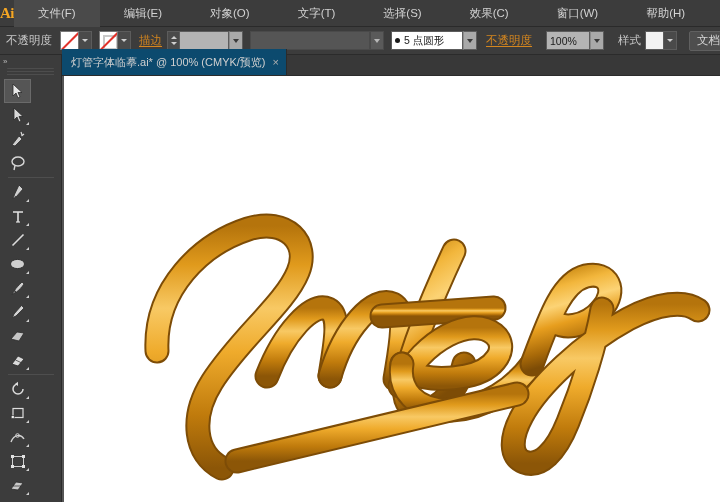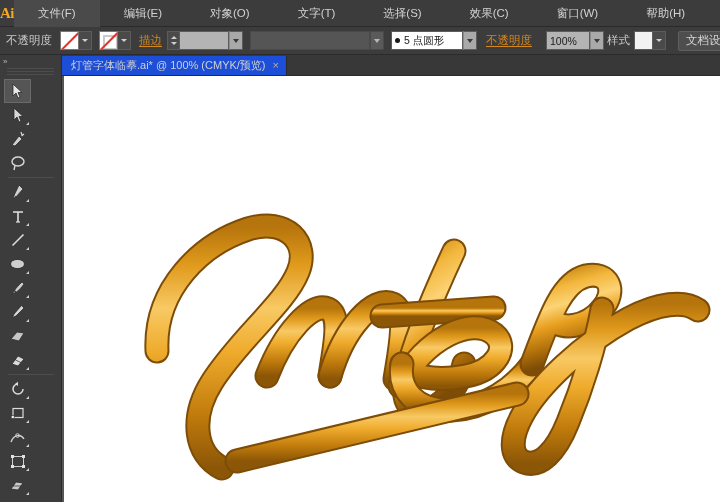--- a/index.html
+++ b/index.html
@@ -126,22 +126,22 @@
     font-size: 11.5px; color: #d4d4d4; white-space: nowrap;
   }
 
   
   .tabbar {
     position: absolute; left: 62px; top: 55px; width: 658px; height: 21px;
     background: #383838; border-bottom: 1px solid #2b2b2b;
     display: flex; align-items: flex-end;
   }
   .doc-tab {
-    height: 19px; padding: 0 7px 0 9px;
-    background: #1d4ed8;
+    height: 26px; padding: 0 7px 0 9px;
+    background: #0c4a6e;
     border-right: 1px solid #2b2b2b;
     display: flex; align-items: center; gap: 7px;
     font-size: 11px; color: #cfcfcf; white-space: nowrap;
   }
   .tab-close { font-size: 11px; color: #b0b0b0; line-height: 1; }
 
   
   .toolpanel {
     position: absolute; left: 0; top: 55px; width: 62px; height: 447px;
     background: #3c3c3c; border-right: 1px solid #2b2b2b;
@@ -294,21 +294,21 @@
     </div>
 
     <div class="cb-label orange" style="margin-left:9px;">不透明度</div>
     <div style="display:flex;align-items:center;margin-left:14px;">
       <div class="field" style="width:44px;">100%</div>
       <div class="combo-caret">
           <i></i>
         </div>
     </div>
 
-    <div class="cb-label" style="margin-left:3px;">样式</div>
+    <div class="cb-label" style="margin-left:14px;">样式</div>
     <div style="display:flex;align-items:center;margin-left:4px;">
       <div class="style-swatch"></div>
       <div class="mini-caret">
           <i></i>
         </div>
     </div>
 
     <div class="doc-setup-btn" style="margin-left:12px;">文档设置</div>
   </div>
 

